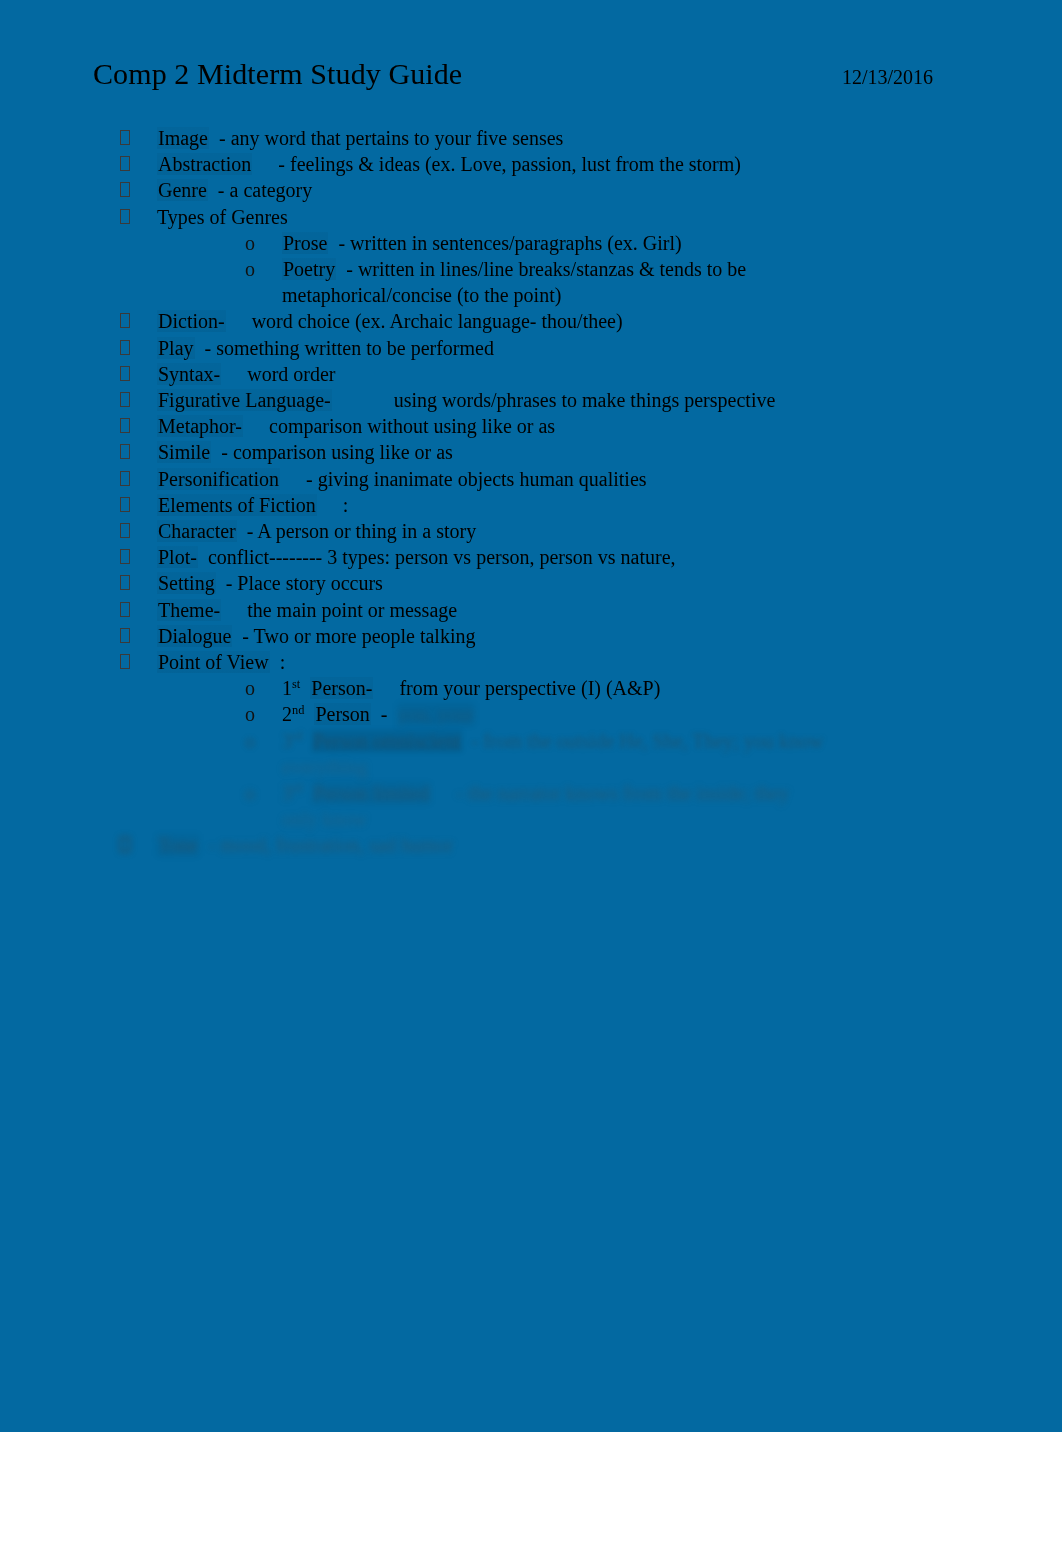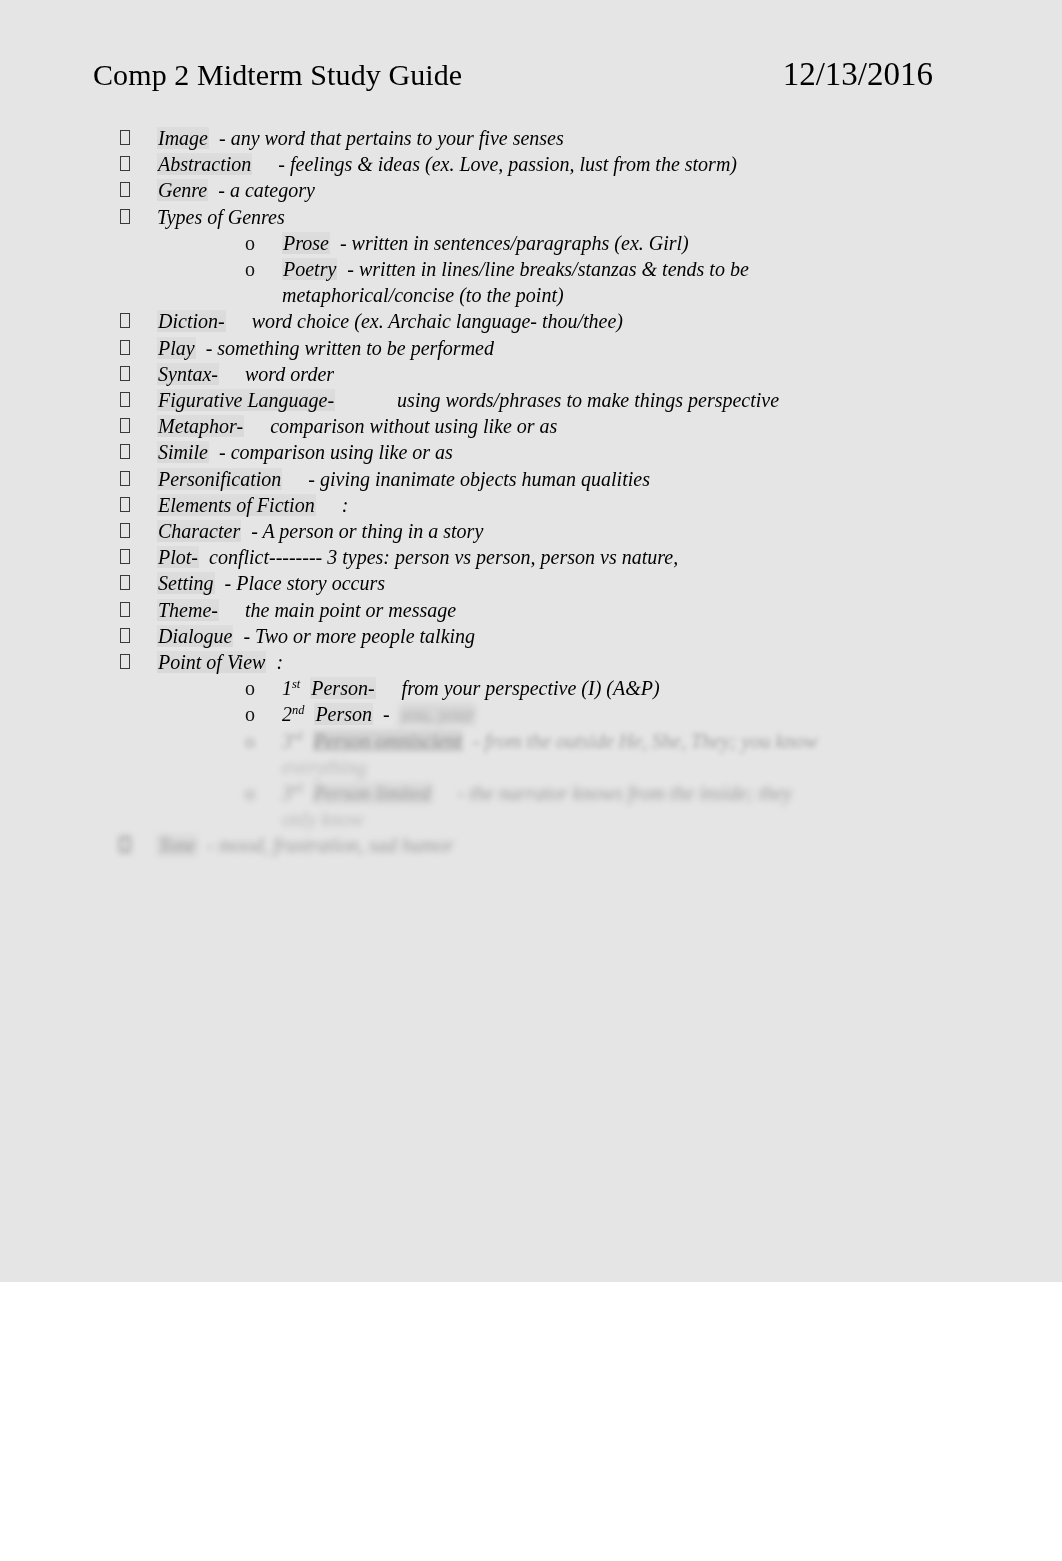--- a/index.html
+++ b/index.html
@@ -12,42 +12,42 @@
     height: 1561px;
     position: relative;
     font-family: "Liberation Serif", "DejaVu Serif", serif;
     color: #000000;
     overflow: hidden;
   }
 
   .page {
     position: relative;
     width: 1062px;
-    height: 1282px;
-    background: #e5e5e5;
+    height: 1432px;
+    background: #0369a1;
   }
 
   
   .doc-header {
     position: absolute;
     left: 93px;
     top: 57px;
     width: 880px;
     display: flex;
     align-items: baseline;
     justify-content: space-between;
   }
   .doc-title {
     font-size: 30px;
     line-height: 34px;
     letter-spacing: 0.1px;
     white-space: nowrap;
   }
   .doc-date {
-    font-size: 33px;
+    font-size: 20px;
     line-height: 34px;
     white-space: nowrap;
     padding-right: 40px;
   }
 
   
   .doc-body {
     position: absolute;
     left: 0;
     top: 125px;
@@ -86,21 +86,20 @@
     vertical-align: -2px;
   }
   .bullet.olit {
     font-family: "Liberation Serif", serif;
     font-size: 20px;
   }
 
   .txt {
     flex: 1 1 auto;
     white-space: pre-wrap;
-    font-style: italic;
   }
 
   
   .term {
     background: linear-gradient(to bottom, rgba(0,0,0,0.035), rgba(0,0,0,0.055));
     padding: 0 1px;
   }
 
   .gap-sm { display: inline-block; width: 10px; }
   .gap-md { display: inline-block; width: 26px; }

